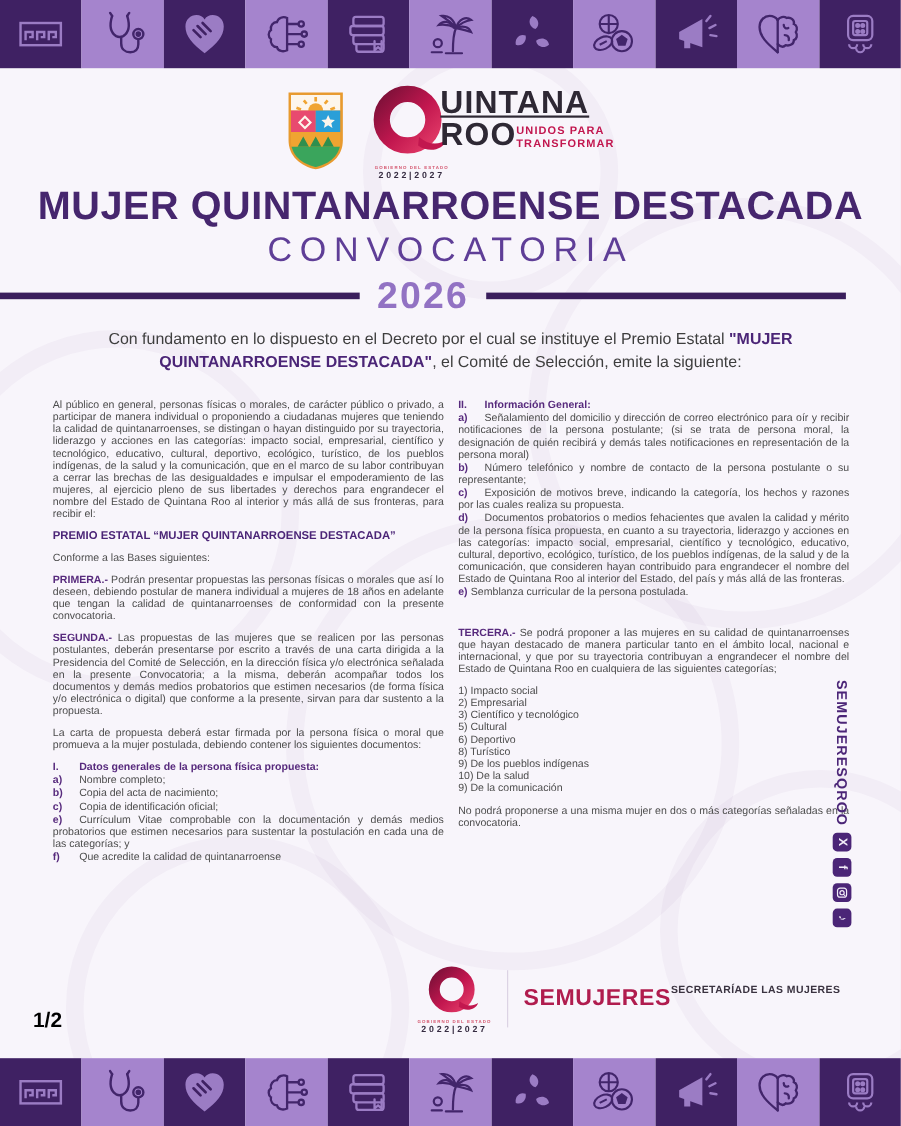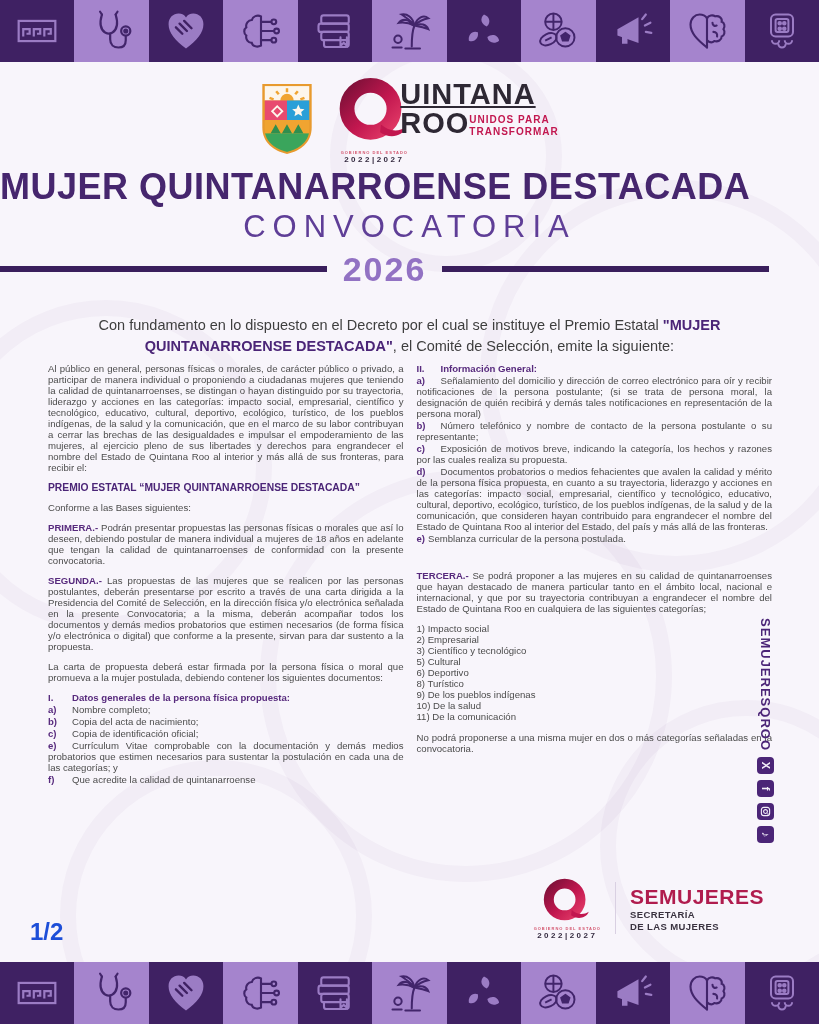--- a/index.html
+++ b/index.html
@@ -34,30 +34,30 @@
   .q-caption-gob{font-size:4px;font-weight:700;color:#d4566e;letter-spacing:1px;margin-top:-4px;}
   .q-caption-yrs{font-size:8px;font-weight:800;color:#352b40;letter-spacing:2.5px;}
   .qr-texts{display:flex;flex-direction:column;line-height:1;margin-top:6px;}
   .qr-line1{font-size:29px;font-weight:800;color:#2e2834;letter-spacing:1px;text-decoration:underline;}
   .qr-line2{display:flex;align-items:flex-end;gap:0;}
   .qr-roo{font-size:29px;font-weight:800;color:#2e2834;letter-spacing:1px;}
   .qr-tagline{display:flex;flex-direction:column;line-height:1.15;padding-bottom:1px;}
   .qr-tagline span{font-size:10px;font-weight:800;color:#c2174f;letter-spacing:1px;}
 
   
-  .main-title{position:absolute;top:166px;left:0;width:819px;text-align:left;
+  .main-title{position:absolute;top:166px;left:0;width:819px;text-align:center;
     font-size:36px;font-weight:800;color:#46266e;letter-spacing:0.5px;margin:0;}
   .subtitle{position:absolute;top:209px;left:0;width:819px;text-align:center;
     font-size:31px;font-weight:400;color:#5f3e97;letter-spacing:7px;}
   .year-row{position:absolute;top:247px;left:0;width:769px;height:44px;display:flex;align-items:center;}
   .year-line{flex:1;height:6px;background:#3a1e5c;}
   .year-text{font-size:34px;font-weight:800;color:#9272c3;letter-spacing:2px;margin:0 16px;}
 
   
-  .intro{position:absolute;top:315px;left:70px;width:679px;text-align:center;
+  .intro{position:absolute;top:299px;left:70px;width:679px;text-align:center;
     font-size:14.5px;line-height:1.42;color:#3e3e3e;}
   .intro .bold-purple{font-weight:800;color:#4b2577;}
 
   
   .columns{position:absolute;top:363px;left:48px;width:724px;display:flex;gap:13px;}
   .col{flex:1;font-size:9.6px;line-height:11px;text-align:justify;color:#4c4c4c;}
   .col p{margin:0 0 9px 0;}
   .sec-label{font-weight:800;color:#572a7d;}
   .premio-heading{font-weight:800;color:#4b2577;font-size:10.3px;}
   .li{margin:0 0 1px 0 !important;}
@@ -71,25 +71,25 @@
   .closing{margin-top:10px !important;}
 
   
   .social-bar{position:absolute;left:654px;top:718px;width:224px;height:26px;
     transform:rotate(90deg);display:flex;align-items:center;gap:6px;justify-content:flex-end;}
   .social-handle{font-size:13px;font-weight:800;color:#4b2577;letter-spacing:1px;}
   .soc-ic{width:17px;height:17px;border-radius:4px;background:#4b2577;color:#f3eef9;
     display:flex;align-items:center;justify-content:center;font-size:11px;font-weight:800;flex:0 0 auto;}
 
   
-  .page-number{position:absolute;left:30px;top:918px;font-size:24px;font-weight:800;color:#1d4ed8;}
+  .page-number{position:absolute;left:30px;top:918px;font-size:19px;font-weight:800;color:#000000;}
   .footer-logo{position:absolute;right:55px;top:876px;display:flex;align-items:center;gap:14px;}
   .fq-wrap{display:flex;flex-direction:column;align-items:center;}
   .f-divider{width:1px;height:52px;background:#d9d0e2;}
-  .f-texts{display:flex;flex-direction:column;line-height:1.2;}
+  .f-texts{display:flex;flex-direction:row;line-height:1.2;}
   .f-name{font-size:21px;font-weight:800;color:#b01c4e;letter-spacing:0.5px;}
   .f-sub{font-size:9.5px;font-weight:800;color:#3a3340;letter-spacing:0.4px;}
 </style>
 </head>
 <body>
 
 <svg width="0" height="0" style="position:absolute" aria-hidden="true">
   <defs>
     <symbol id="ic-greca" viewBox="0 0 48 48">
       <g fill="none" stroke="currentColor" stroke-width="2.4">
@@ -345,21 +345,21 @@
       <p class="li"><span class="li-label tight">e)</span><span>Semblanza curricular de la persona postulada.</span></p>
       <p class="tercera"><span class="sec-label">TERCERA.-</span> <span>Se podrá proponer a las mujeres en su calidad de quintanarroenses que hayan destacado de manera particular tanto en el ámbito local, nacional e internacional, y que por su trayectoria contribuyan a engrandecer el nombre del Estado de Quintana Roo en cualquiera de las siguientes categorías;</span></p>
       <div class="cat-line">1) Impacto social</div>
       <div class="cat-line">2) Empresarial</div>
       <div class="cat-line">3) Científico y tecnológico</div>
       <div class="cat-line">5) Cultural</div>
       <div class="cat-line">6) Deportivo</div>
       <div class="cat-line">8) Turístico</div>
       <div class="cat-line">9) De los pueblos indígenas</div>
       <div class="cat-line">10) De la salud</div>
-      <div class="cat-line">11) De la comunicación</div>
+      <div class="cat-line">9) De la comunicación</div>
       <p class="closing">No podrá proponerse a una misma mujer en dos o más categorías señaladas en la convocatoria.</p>
     </div>
   </div>
 
   <div class="social-bar">
     <span class="social-handle">SEMUJERESQROO</span>
     <span class="soc-ic">X</span>
     <span class="soc-ic">f</span>
     <span class="soc-ic">
         <svg viewBox="0 0 24 24" width="11" height="11">

